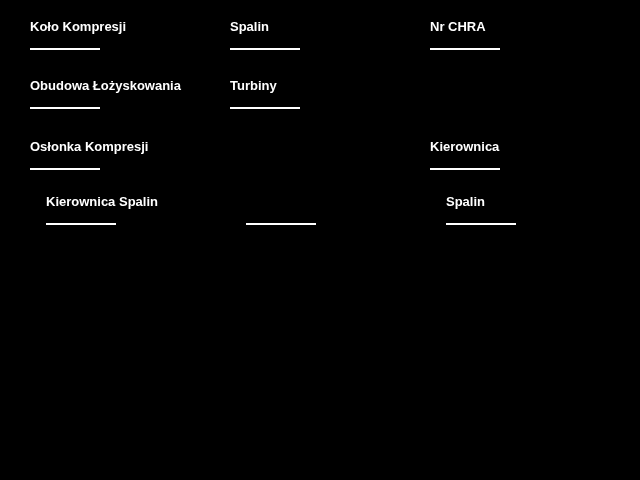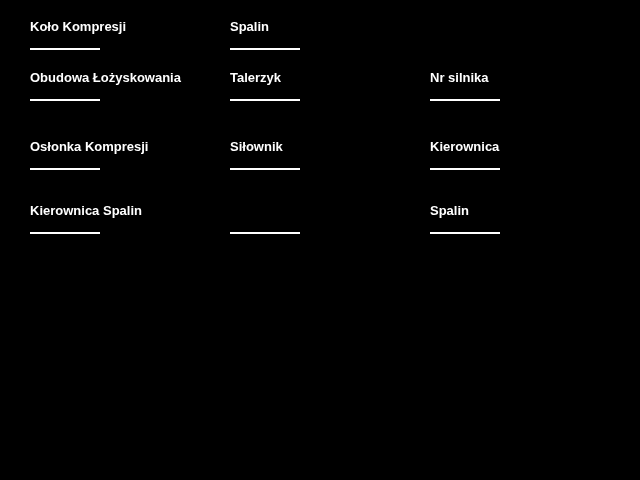--- a/index.html
+++ b/index.html
@@ -39,23 +39,23 @@
     background: #ffffff;
     color: #ffffff;
     font-size: 12px;
   }
   
   .col-0 { left: 30px; }
   .col-1 { left: 230px; }
   .col-2 { left: 430px; }
   
   .row-0 { top: 19px; }
-  .row-1 { top: 70px; }
+  .row-1 { top: 78px; }
   .row-2 { top: 139px; }
-  .row-3 { top: 203px; }
+  .row-3 { top: 194px; margin-left: 16px; }
 </style>
 </head>
 <body>
 
 <div id="screen">
 
   <div class="cell col-0 row-0">
     <div class="field-label">Koło Kompresji</div>
     <div class="field-input"></div>
   </div>
@@ -70,33 +70,29 @@
   <div class="cell col-0 row-3">
     <div class="field-label">Kierownica Spalin</div>
     <div class="field-input"></div>
   </div>
 
   <div class="cell col-1 row-0">
     <div class="field-label">Spalin</div>
     <div class="field-input"></div>
   </div>
   <div class="cell col-1 row-1">
-    <div class="field-label">Talerzyk</div>
-    <div class="field-input"></div>
-  </div>
-  <div class="cell col-1 row-2">
-    <div class="field-label">Siłownik</div>
+    <div class="field-label">Turbiny</div>
     <div class="field-input"></div>
   </div>
   <div class="cell col-1 row-3">
     <div class="field-input"></div>
   </div>
 
-  <div class="cell col-2 row-1">
-    <div class="field-label">Nr silnika</div>
+  <div class="cell col-2 row-0">
+    <div class="field-label">Nr CHRA</div>
     <div class="field-input"></div>
   </div>
   <div class="cell col-2 row-2">
     <div class="field-label">Kierownica</div>
     <div class="field-input"></div>
   </div>
   <div class="cell col-2 row-3">
     <div class="field-label">Spalin</div>
     <div class="field-input"></div>
   </div>

